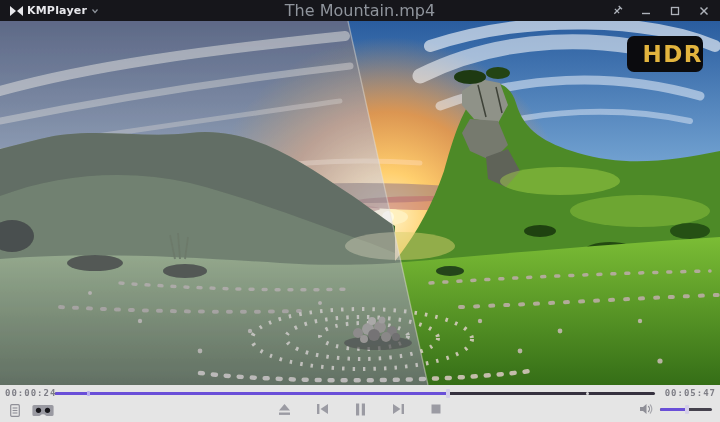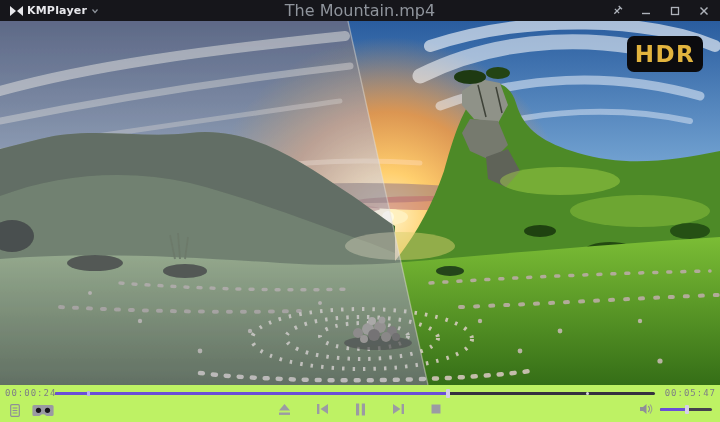--- a/index.html
+++ b/index.html
@@ -21,26 +21,26 @@
     position:absolute;left:50%;transform:translateX(-50%);
     color:#8f949c;font-size:16px;white-space:nowrap;
   }
   .wincontrols{margin-left:auto;display:flex;align-items:center;gap:17px;}
   .wincontrols .wbtn{display:flex;align-items:center;justify-content:center;width:12px;height:12px;cursor:pointer;}
   
   .video-area{position:absolute;top:21px;left:0;width:720px;height:364px;background:#0a0c10;}
   .scene-svg{position:absolute;top:0;left:0;width:100%;height:100%;}
   .hdr-badge{
     position:absolute;top:15px;right:17px;width:76px;height:36px;
-    background:#0b0b0e;border-radius:7px;display:flex;align-items:center;justify-content:center;
+    background:#0b0b0e;border-radius:7px;display:flex;align-items:center;justify-content:flex-end;
     font-size:23px;font-weight:bold;letter-spacing:1.5px;color:#e2b43e;z-index:5;
   }
   
   .controlbar{
-    position:absolute;bottom:0;left:0;width:100%;height:37px;background:#bef264;z-index:30;
+    position:absolute;bottom:0;left:0;width:100%;height:37px;background:#e5e5e5;z-index:30;font-weight:bold;
   }
   .time{
     position:absolute;top:3px;font-family:"DejaVu Sans Mono","Liberation Mono",monospace;
     font-size:9px;color:#7e7e86;letter-spacing:1px;
   }
   .time.elapsed{left:5px;}
   .time.duration{right:4px;}
   .seek-track{
     position:absolute;left:55px;right:65px;top:7px;height:3px;
     background:#36313f;border-radius:2px;cursor:pointer;

